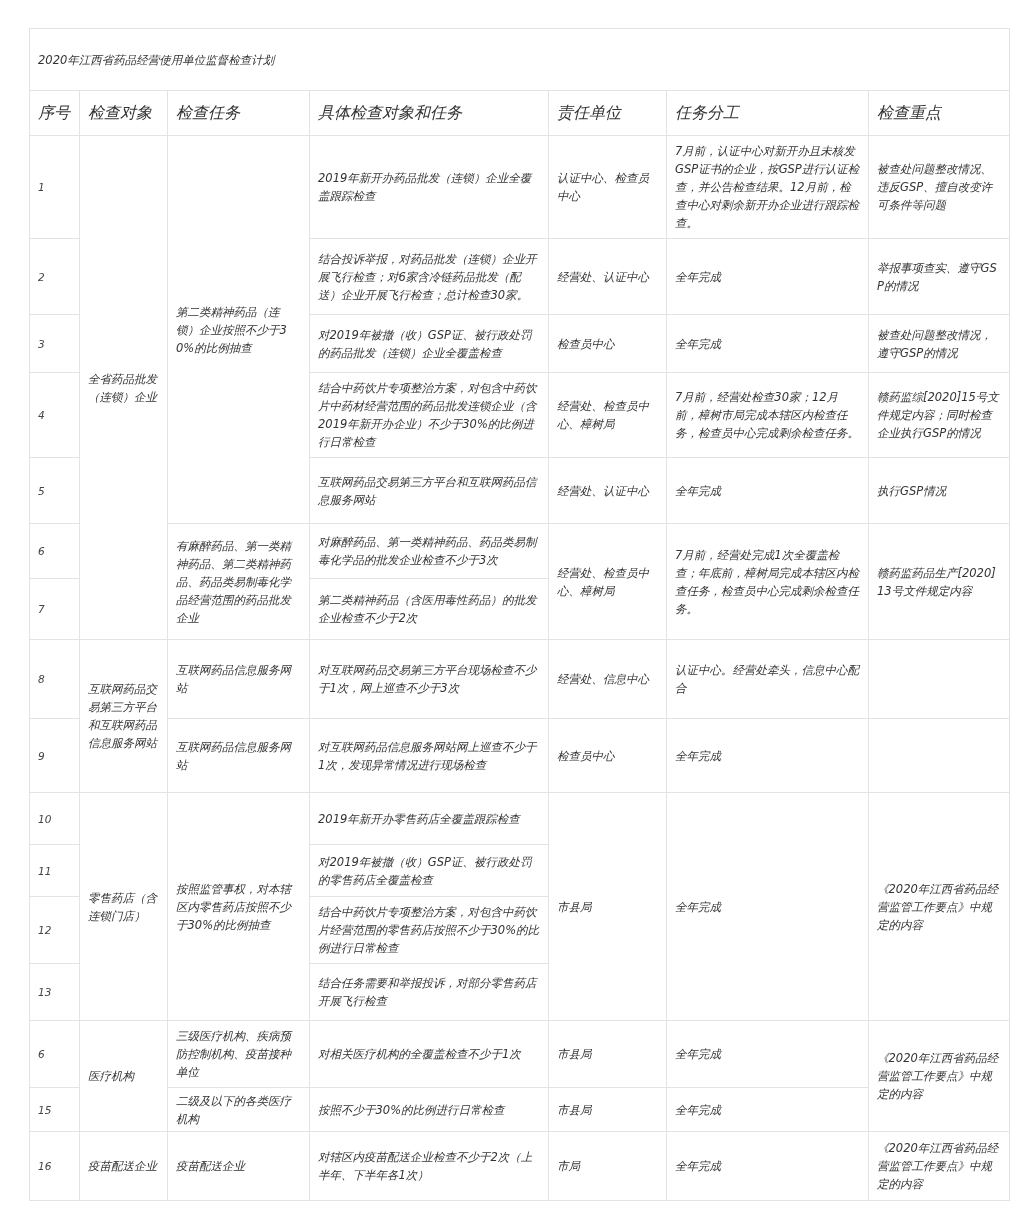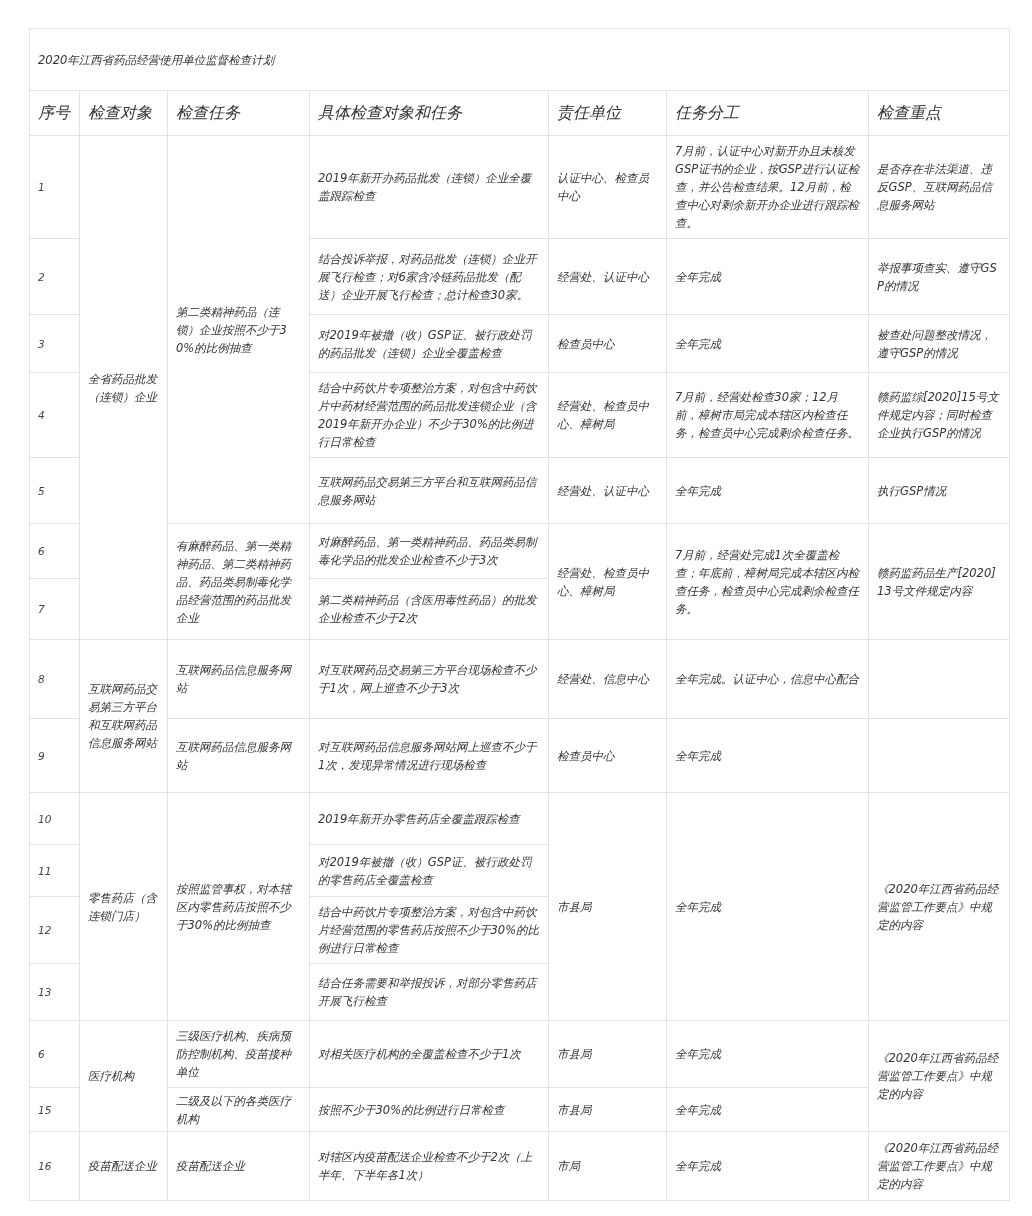--- a/index.html
+++ b/index.html
@@ -40,21 +40,21 @@
     <td>检查重点</td>
   </tr>
 
   <tr style="height:103px">
     <td class="num">1</td>
     <td rowspan="7">全省药品批发（连锁）企业</td>
     <td rowspan="5">第二类精神药品（连锁）企业按照不少于30%的比例抽查</td>
     <td>2019年新开办药品批发（连锁）企业全覆盖跟踪检查</td>
     <td>认证中心、检查员中心</td>
     <td>7月前，认证中心对新开办且未核发GSP证书的企业，按GSP进行认证检查，并公告检查结果。12月前，检查中心对剩余新开办企业进行跟踪检查。</td>
-    <td>是否存在非法渠道、违反GSP、互联网药品信息服务网站</td>
+    <td>被查处问题整改情况、违反GSP、擅自改变许可条件等问题</td>
   </tr>
 
   <tr style="height:76px">
     <td class="num">2</td>
     <td>结合投诉举报，对药品批发（连锁）企业开展飞行检查；对6家含冷链药品批发（配送）企业开展飞行检查；总计检查30家。</td>
     <td>经营处、认证中心</td>
     <td>全年完成</td>
     <td>举报事项查实、遵守GSP的情况</td>
   </tr>
 
@@ -95,21 +95,21 @@
     <td class="num">7</td>
     <td>第二类精神药品（含医用毒性药品）的批发企业检查不少于2次</td>
   </tr>
 
   <tr style="height:79px">
     <td class="num">8</td>
     <td rowspan="2">互联网药品交易第三方平台和互联网药品信息服务网站</td>
     <td>互联网药品信息服务网站</td>
     <td>对互联网药品交易第三方平台现场检查不少于1次，网上巡查不少于3次</td>
     <td>经营处、信息中心</td>
-    <td>全年完成。认证中心，信息中心配合</td>
+    <td>认证中心。经营处牵头，信息中心配合</td>
     <td></td>
   </tr>
 
   <tr style="height:74px">
     <td class="num">9</td>
     <td>互联网药品信息服务网站</td>
     <td>对互联网药品信息服务网站网上巡查不少于1次，发现异常情况进行现场检查</td>
     <td>检查员中心</td>
     <td>全年完成</td>
     <td></td>

